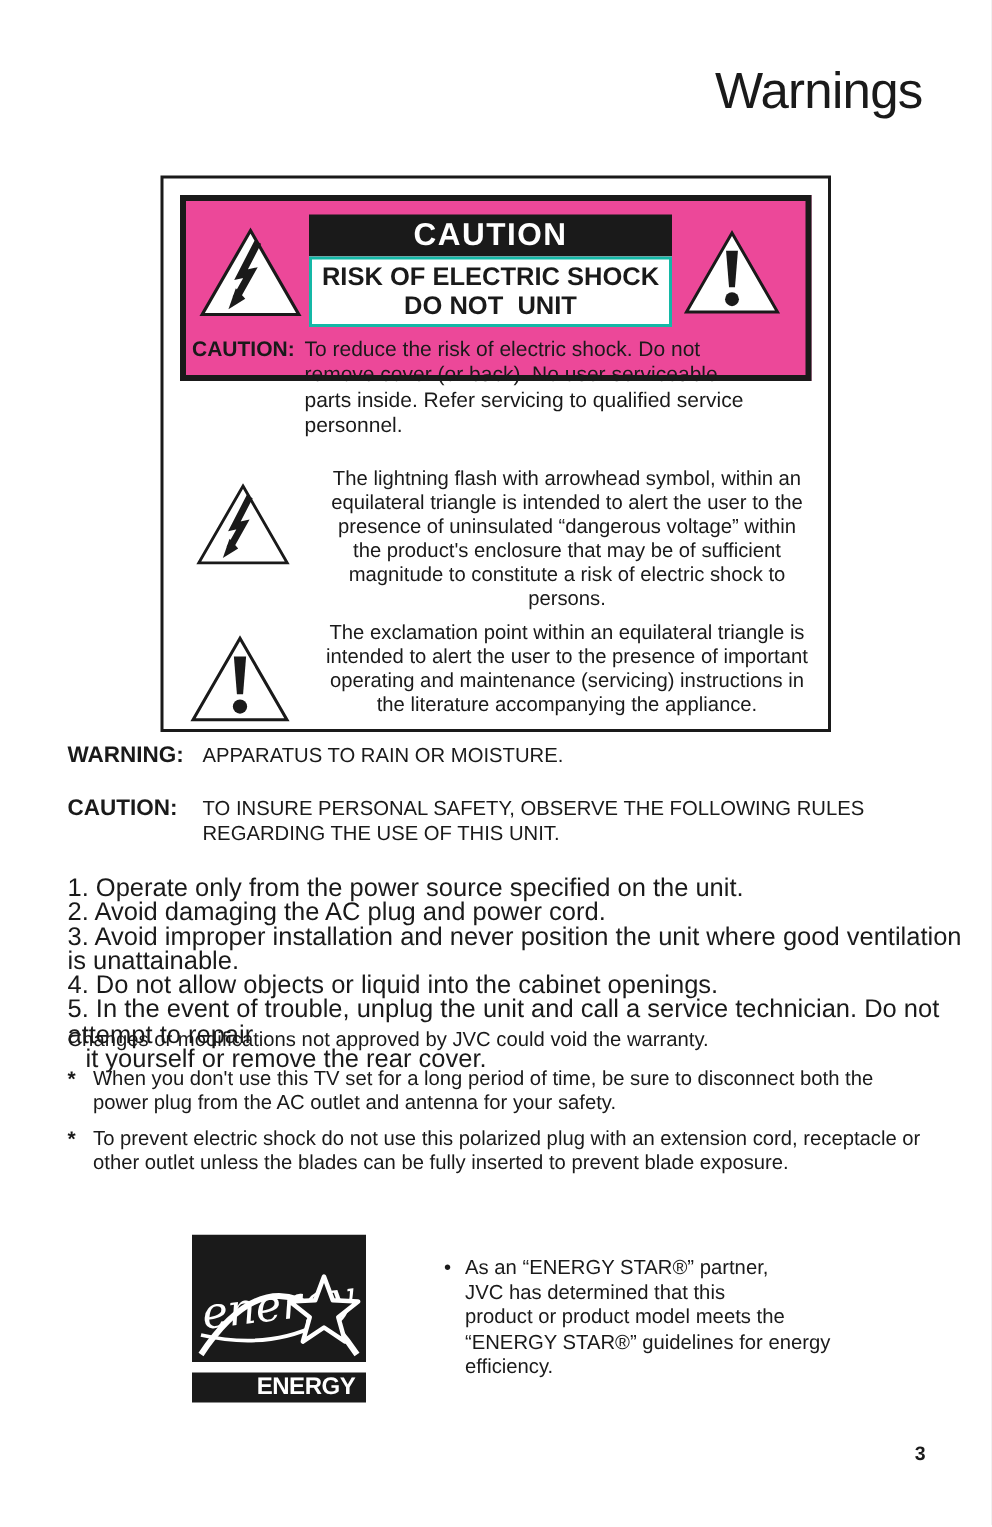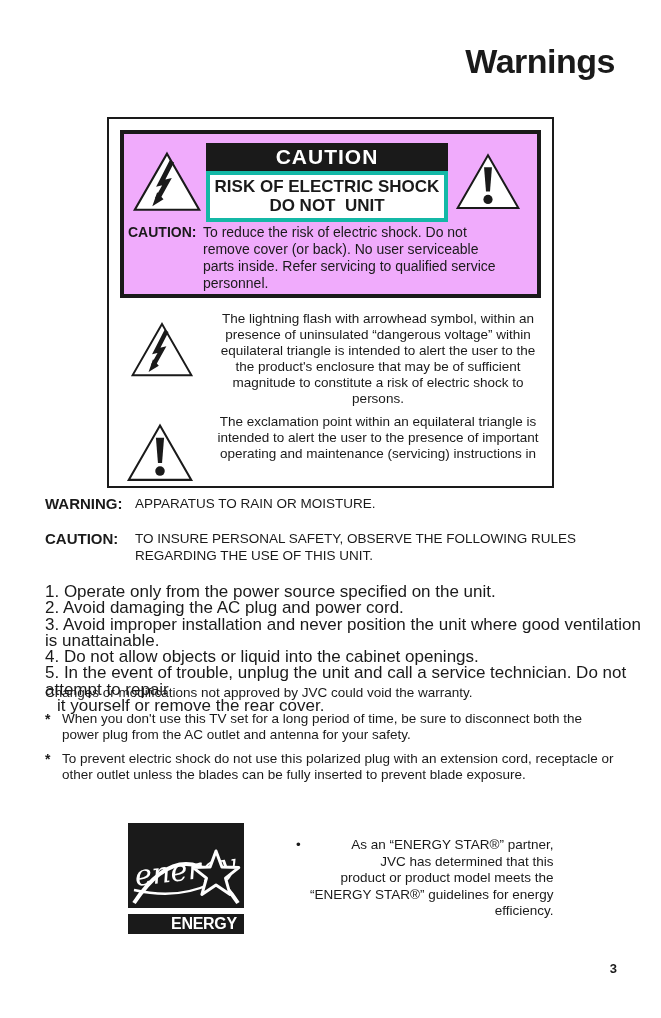--- a/index.html
+++ b/index.html
@@ -3,31 +3,31 @@
 <meta charset="utf-8">
 <style>
   html,body{margin:0;padding:0;background:#e8e8e8;}
   .page{
     position:relative;width:661px;height:1018px;background:#fff;
     margin:0 auto;overflow:hidden;
     font-family:"Liberation Sans", sans-serif;color:#1a1a1a;
   }
   .abs{position:absolute;}
   
-  .title{right:46px;top:42px;font-size:34px;font-weight:bold;letter-spacing:-0.5px;}
+  .title{right:46px;top:42px;font-size:34px;font-weight:normal;letter-spacing:-0.5px;}
   
   .outer-box{left:107px;top:117px;width:447px;height:371px;border:2px solid #1a1a1a;box-sizing:border-box;}
-  .inner-box{left:11px;top:11px;width:421px;height:168px;border:4px solid #1a1a1a;box-sizing:border-box;background:#f0abfc;}
+  .inner-box{left:11px;top:11px;width:421px;height:124px;border:4px solid #1a1a1a;box-sizing:border-box;background:#ec4899;}
   .tri{display:block;}
   .tri-big-bolt{left:8px;top:14px;width:70px;height:66px;}
   .tri-big-excl{left:331px;top:16px;width:66px;height:62px;}
   .center-group{left:82px;top:9px;width:242px;}
   .banner{background:#1a1a1a;color:#fff;height:28px;line-height:28px;text-align:center;
           font-size:21px;font-weight:bold;letter-spacing:1px;}
-  .risk-box{border:4px solid #14b8a6;background:#fff;padding:2px 0 3px 0;text-align:center;}
+  .risk-box{border:2px solid #14b8a6;background:#fff;padding:2px 0 3px 0;text-align:center;}
   .risk-line{font-size:17px;font-weight:bold;line-height:19px;white-space:pre;}
   .inner-caution{left:4px;top:90px;display:flex;}
   .inner-caution .lbl{width:75px;font-size:14px;font-weight:bold;line-height:17px;}
   .bold-lines .ln{font-size:14px;font-weight:normal;line-height:17px;}
   
   .tri-sm-bolt{left:21px;top:200px;width:64px;height:60px;}
   .tri-sm-excl{left:17px;top:302px;width:68px;height:62px;}
   .desc{left:94px;width:350px;}
   .desc-bolt{top:192px;}
   .desc-excl{top:295px;}
@@ -48,21 +48,21 @@
   .note .marker{width:17px;font-size:14px;font-weight:bold;}
   .note .ln{font-size:13.5px;line-height:16.2px;}
   .note-0{top:711px;}
   .note-1{top:751px;}
   
   .estar-logo{left:128px;top:823px;width:116px;}
   .estar-caption{margin-top:2px;background:#1a1a1a;color:#fff;height:20px;line-height:20px;
                  text-align:center;font-size:16px;font-weight:bold;letter-spacing:-0.3px;padding-left:36px;}
   .estar-text{left:296px;top:837px;display:flex;}
   .estar-text .marker{width:14px;font-size:13.5px;}
-  .estar-text .ln{font-size:13.5px;line-height:16.6px;text-align:right;}
+  .estar-text .ln{font-size:13.5px;line-height:16.6px;}
   .page-num{right:44px;top:961px;font-size:13px;font-weight:bold;}
 </style>
 </head>
 <body>
 
 <svg width="0" height="0" style="position:absolute" aria-hidden="true">
   <defs>
     <symbol id="tri-bolt" viewBox="0 0 100 90">
       <polygon points="50,6 96,86 4,86" fill="#fff" stroke="#1a1a1a" stroke-width="3" stroke-linejoin="miter"></polygon>
       <polyline points="57,17 41,48 50,46 36,71" fill="none" stroke="#1a1a1a" stroke-width="7"></polyline>
@@ -105,34 +105,35 @@
           <div class="ln">personnel.</div>
         </div>
       </div>
     </div>
 
     <svg class="abs tri tri-sm-bolt">
         <use href="#tri-bolt"></use>
       </svg>
     <div class="abs desc desc-bolt">
       <div class="ln">The lightning flash with arrowhead symbol, within an</div>
+      <div class="ln">equilateral triangle is intended to alert the user to the</div>
       <div class="ln">presence of uninsulated “dangerous voltage” within</div>
-      <div class="ln">equilateral triangle is intended to alert the user to the</div>
       <div class="ln">the product's enclosure that may be of sufficient</div>
       <div class="ln">magnitude to constitute a risk of electric shock to</div>
       <div class="ln">persons.</div>
     </div>
 
     <svg class="abs tri tri-sm-excl">
         <use href="#tri-excl"></use>
       </svg>
     <div class="abs desc desc-excl">
       <div class="ln">The exclamation point within an equilateral triangle is</div>
       <div class="ln">intended to alert the user to the presence of important</div>
       <div class="ln">operating and maintenance (servicing) instructions in</div>
+      <div class="ln">the literature accompanying the appliance.</div>
     </div>
   </div>
 
   <div class="abs advisory adv-0">
     <div class="lbl">WARNING:</div>
     <div>
       <div class="ln">APPARATUS TO RAIN OR MOISTURE.</div>
     </div>
   </div>
   <div class="abs advisory adv-1">

